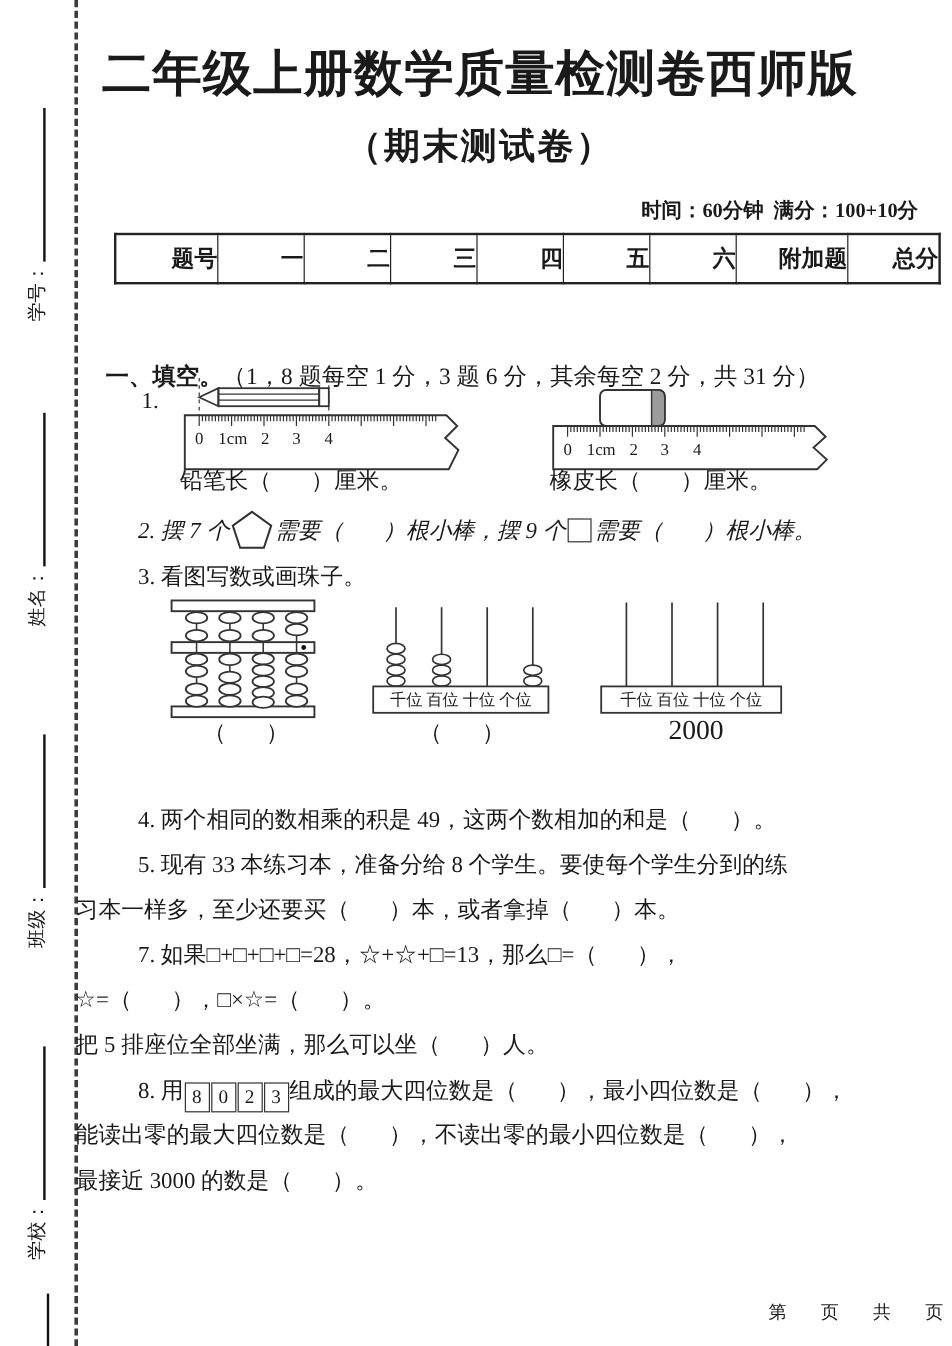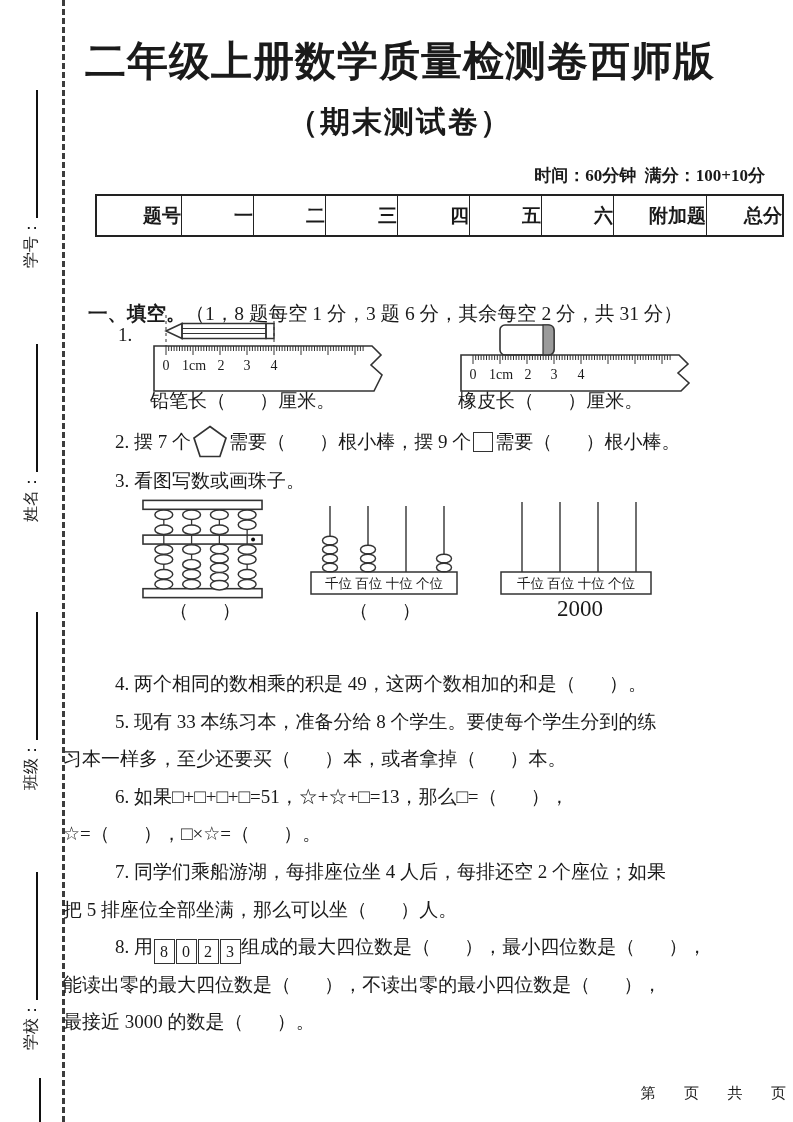--- a/index.html
+++ b/index.html
@@ -27,21 +27,21 @@
   table.score{border:2.2px solid #222;}
   .c0{width:84px}.cm{width:71px}.c7{width:92px}.c8{width:75px}
   
   .sec{position:absolute;left:88px;top:300px;font-size:19.5px;white-space:pre;}
   .sec .b{font-weight:800;font-family:"Liberation Sans","DejaVu Sans",sans-serif;}
   
   .qnum1{position:absolute;left:118px;top:324px;font-size:19px;}
   .fig{position:absolute;}
   .cap{position:absolute;font-size:19px;white-space:pre;}
   
-  .qrow{position:absolute;left:115px;font-size:19px;white-space:pre;display:flex;align-items:center;}
+  .qrow{position:absolute;left:115px;font-size:19px;white-space:pre;display:flex;align-items:center;font-style:italic;}
   .pent{width:36px;height:35px;margin:0 1px;}
   .sqr{display:inline-block;width:18px;height:18px;border:1.7px solid #333;margin:0 2px;}
   .q3text{position:absolute;left:115px;top:468px;font-size:19px;white-space:pre;}
   .num2000{font-family:"Liberation Serif",serif;font-size:23px;}
   
   .flow{position:absolute;left:63px;top:628px;width:712px;font-size:19px;line-height:37.6px;margin-top:37px;}
   .flow div{white-space:pre-wrap;}
   .flow .first{padding-left:52px;}
   .dig{display:inline-block;width:19px;height:23px;border:1.6px solid #333;text-align:center;
        font-size:16px;line-height:23px;vertical-align:-4px;margin:0 0.5px;white-space:normal;}
@@ -223,23 +223,22 @@
   </svg>
 
   <div class="cap" style="left:155px;top:598px;width:100px;text-align:center">（       ）</div>
   <div class="cap" style="left:335px;top:598px;width:100px;text-align:center">（       ）</div>
   <div class="cap num2000" style="left:535px;top:596px;width:90px;text-align:center">2000</div>
 
   <div class="flow">
     <div class="first">4. 两个相同的数相乘的积是 49，这两个数相加的和是（       ）。</div>
     <div class="first">5. 现有 33 本练习本，准备分给 8 个学生。要使每个学生分到的练</div>
     <div>习本一样多，至少还要买（       ）本，或者拿掉（       ）本。</div>
-    <div class="first">6. 如果□+□+□+□=51，☆+☆+□=13，那么□=（       ），</div>
+    <div class="first">7. 如果□+□+□+□=28，☆+☆+□=13，那么□=（       ），</div>
     <div>☆=（       ），□×☆=（       ）。</div>
-    <div class="first">7. 同学们乘船游湖，每排座位坐 4 人后，每排还空 2 个座位；如果</div>
     <div>把 5 排座位全部坐满，那么可以坐（       ）人。</div>
     <div class="first"><span>8. 用</span><span class="dig">8</span><span class="dig">0</span><span class="dig">2</span><span class="dig">3</span><span>组成的最大四位数是（       ），最小四位数是（       ），</span></div>
     <div>能读出零的最大四位数是（       ），不读出零的最小四位数是（       ），</div>
     <div>最接近 3000 的数是（       ）。</div>
   </div>
 
   <div class="footer">第  页  共  页</div>
 
 </div>
 

